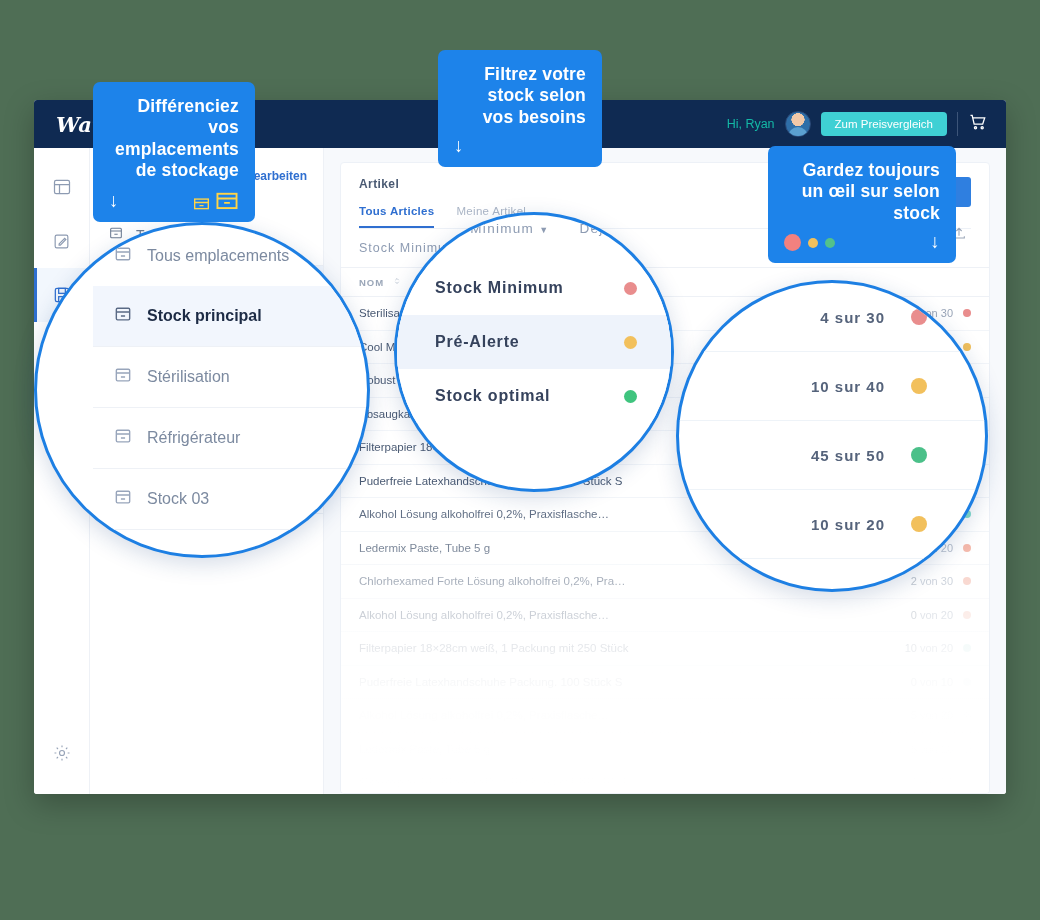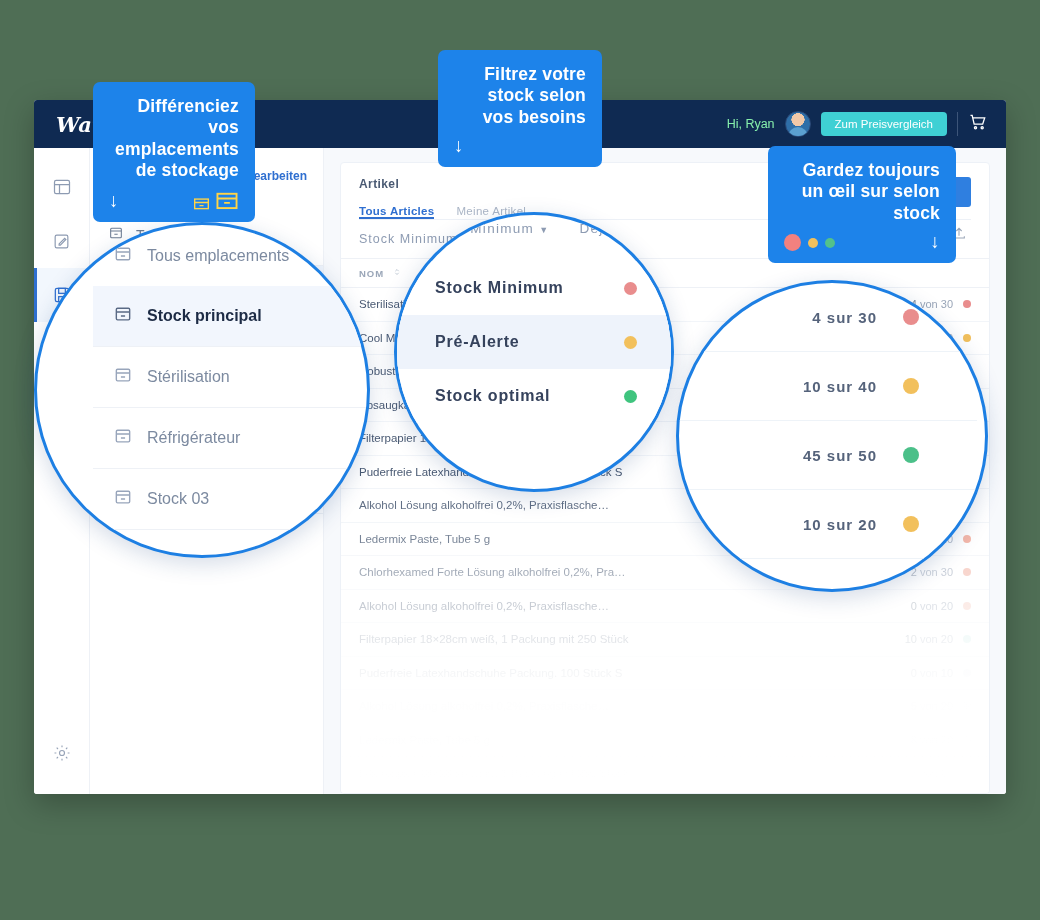--- a/index.html
+++ b/index.html
@@ -25,21 +25,21 @@
     background: #0f2a52; display: flex; align-items: center;
   }
   .logo {
     font-family: "DejaVu Serif", serif;
     font-style: italic; font-weight: bold;
     color: #fff; font-size: 21px; letter-spacing: .5px;
     padding-left: 22px; width: 170px; white-space: nowrap; overflow: hidden;
   }
   .topbar-center { flex: 1; text-align: center; color: #ffffff; font-size: 11px; letter-spacing:2px; }
   .topbar-right { display: flex; align-items: center; gap: 10px; padding-right: 18px; }
-  .hi-user { color: #86efac; font-size: 12.5px; text-align: center; }
+  .hi-user { color: #14b8a6; font-size: 12.5px; text-align: center; }
   .avatar {
     width: 26px; height: 26px; border-radius: 50%;
     background: radial-gradient(circle at 50% 32%, #f2c9a8 0 32%, #2f6fa8 33% 100%);
     border: 1.5px solid #2b4a78; overflow: hidden; position: relative;
   }
   .avatar::after{
     content:""; position:absolute; left:50%; top:62%; transform:translateX(-50%);
     width:20px; height:12px; border-radius:10px 10px 0 0; background:#5ba0d0;
   }
   .pill-btn {
@@ -86,21 +86,21 @@
     position: absolute; left: 290px; top: 48px; right: 0; bottom: 0;
     background: #f7f9fc; padding: 14px 16px 0 16px;
   }
   .card {
     background: #fff; border: 1px solid #edf1f7; border-radius: 4px;
     height: 100%; position: relative; overflow: hidden;
   }
   .card-head { padding: 14px 18px 0 18px; }
   .card-title { font-size: 12px; font-weight: bold; color: #4a5a73; letter-spacing: .4px; }
   .tabs { display: flex; gap: 22px; margin-top: 14px; border-bottom: 1px solid #edf1f7; }
-  .tab { font-size: 11.5px; font-weight: bold; color: #8d9bb2; letter-spacing:.3px;}
+  .tab { font-size: 11.5px; font-weight: bold; color: #8d9bb2; padding-bottom: 9px; letter-spacing:.3px;}
   .tab.active { color: #2f6fd0; border-bottom: 2px solid #2f6fd0; }
   .tab.muted { color: #aab5c6; font-weight: normal; }
 
   .filterbar {
     display: flex; align-items: center; gap: 34px;
     padding: 12px 18px; font-size: 12.5px; color: #8d9bb2; letter-spacing: 1px;
   }
   .filter-sel { display:flex; align-items:center; gap:6px; }
   .caret { font-size: 9px; }
 
@@ -160,21 +160,21 @@
     padding: 6px 0 10px 28px; font-size: 13.5px; color: #8d9bb2; letter-spacing: 1.3px;
   }
   .mag-opt {
     display: flex; align-items: center; justify-content: space-between;
     padding: 0 34px 0 38px; height: 54px; font-size: 16px; font-weight: bold; color: #35425c;
     letter-spacing: .8px;
   }
   .mag-opt.sel { background: #eef3fb; }
   .mag-opt .dot { width: 13px; height: 13px; margin: 0; }
 
-  .mag-qty-list { position: absolute; left: 0; right: 8px; top: 0; }
+  .mag-qty-list { position: absolute; left: 0; right: 0; top: 0; }
   .mag-qty {
     display: flex; align-items: center; justify-content: flex-end; gap: 26px;
     height: 69px; padding-right: 58px; border-bottom: 1px solid #eef3f8;
     font-size: 15px; color: #55637b; font-weight: bold; letter-spacing: 1px;
   }
   .mag-qty .dot { width: 16px; height: 16px; margin: 0; }
 
   
   .callout {
     position: absolute; background: #1d83ea; color: #fff;

